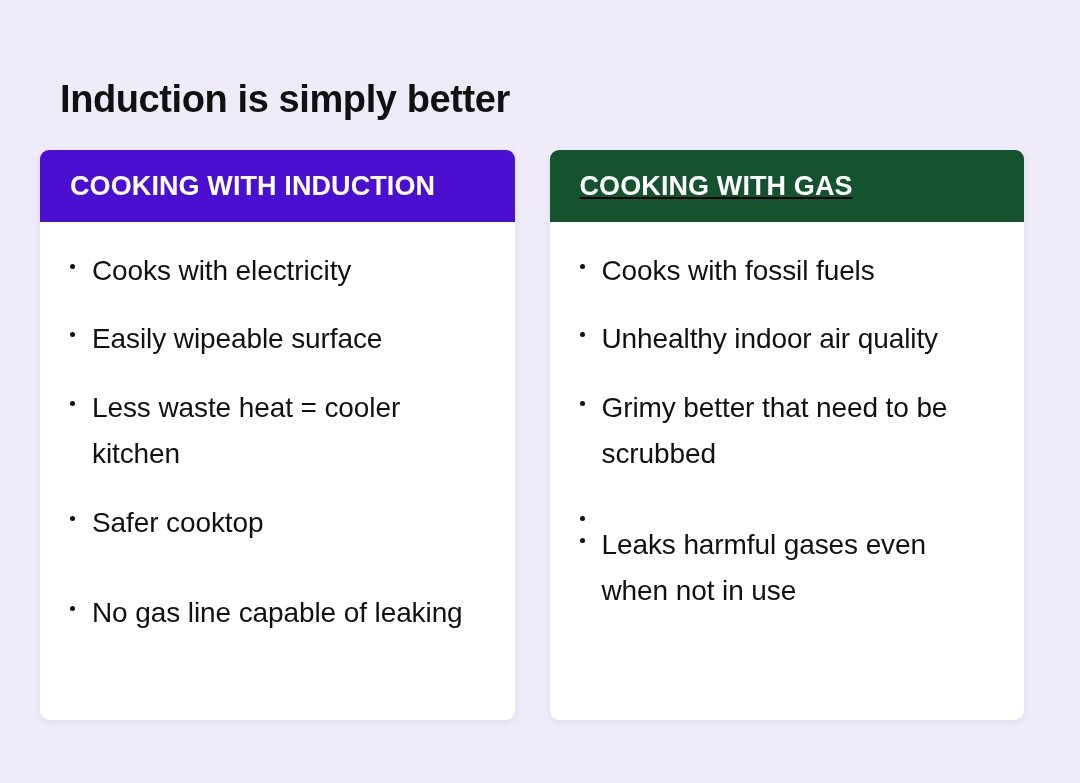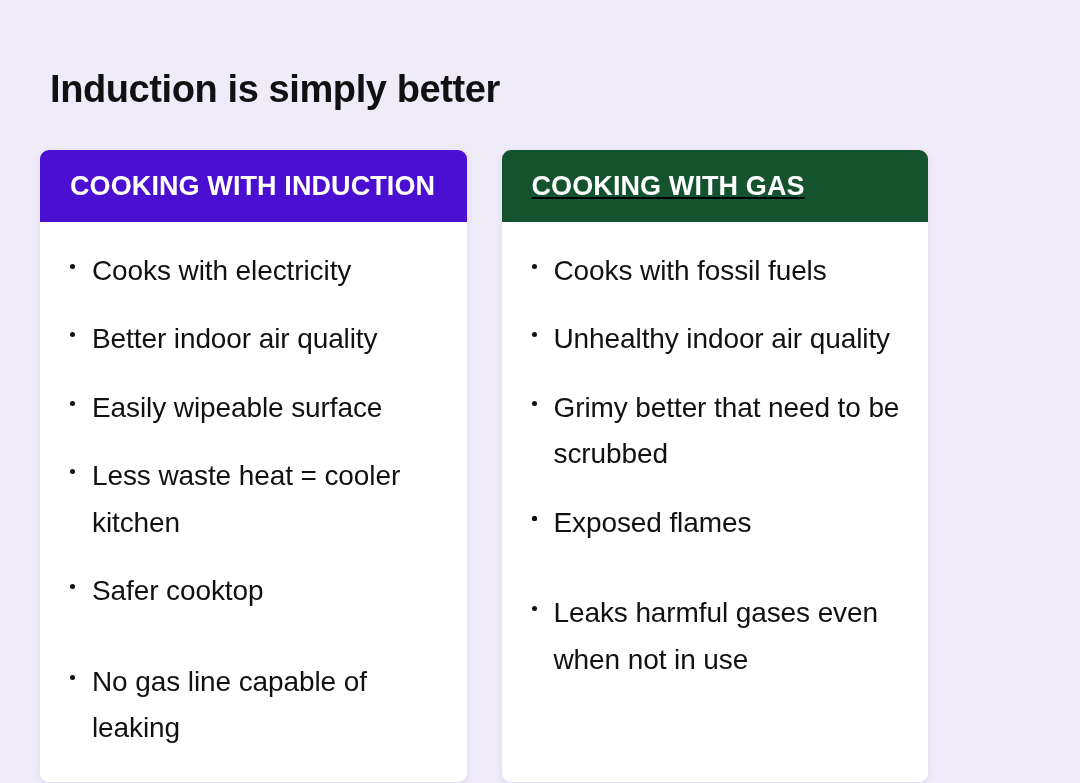--- a/index.html
+++ b/index.html
@@ -24,28 +24,28 @@
 
   .page-title {
     position: absolute;
     left: 42px;
     top: 60px;
     font-size: 38px;
     font-weight: bold;
     letter-spacing: -0.4px;
     color: #111111;
     line-height: 1.15;
-    margin: 8px;
+    margin: 18px;
   }
 
   .cards {
     position: absolute;
     left: 40px;
     top: 150px;
-    width: 888px;
+    width: 984px;
     display: flex;
     gap: 35px;
   }
 
   .card {
     width: 483px;
     background: #ffffff;
     border-radius: 9px;
     box-shadow: 0 2px 7px rgba(80, 60, 140, 0.10);
     overflow: hidden;
@@ -124,24 +124,20 @@
         <span class="card-header-title">COOKING WITH INDUCTION</span>
       </div>
       <div class="card-body">
         <ul class="bullet-list">
           <li class="bullet-item">
             <span class="bullet-dot"></span>
             <span>Cooks with electricity</span>
           </li>
           <li class="bullet-item">
             <span class="bullet-dot"></span>
-            <span>Better indoor air quality</span>
-          </li>
-          <li class="bullet-item">
-            <span class="bullet-dot"></span>
             <span>Easily wipeable surface</span>
           </li>
           <li class="bullet-item">
             <span class="bullet-dot"></span>
             <span>Less waste heat = cooler kitchen</span>
           </li>
           <li class="bullet-item">
             <span class="bullet-dot"></span>
             <span>Safer cooktop</span>
           </li>
@@ -169,24 +165,20 @@
           </li>
           <li class="bullet-item">
             <span class="bullet-dot"></span>
             <span>Grimy better that need to be scrubbed</span>
           </li>
           <li class="bullet-item">
             <span class="bullet-dot"></span>
           </li>
           <li class="bullet-item">
             <span class="bullet-dot"></span>
-            <span>Exposed flames</span>
-          </li>
-          <li class="bullet-item">
-            <span class="bullet-dot"></span>
             <span>Leaks harmful gases even when not in use</span>
           </li>
         </ul>
       </div>
     </section>
 
   </div>
 </div>
 
 </body></html>

